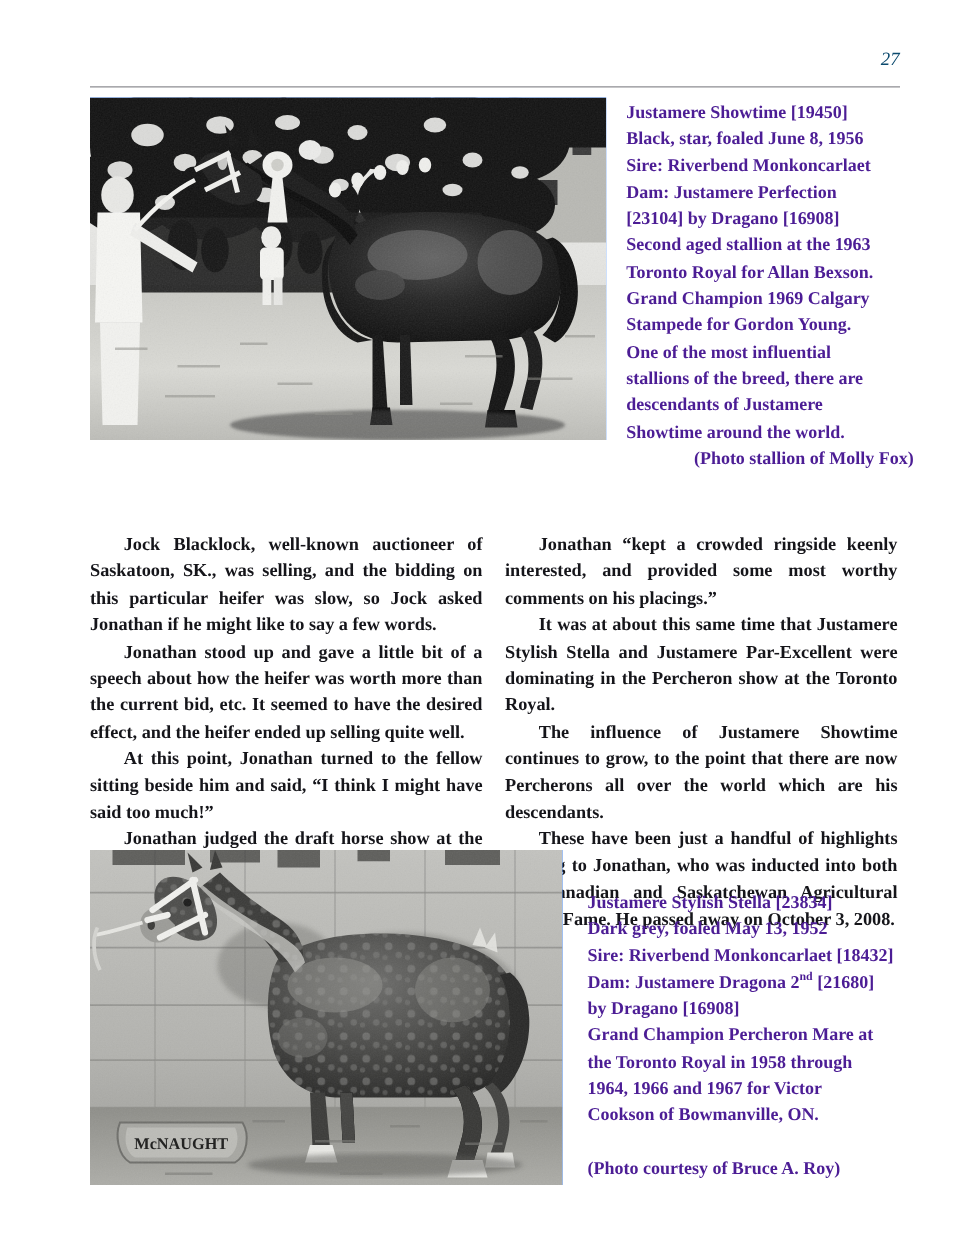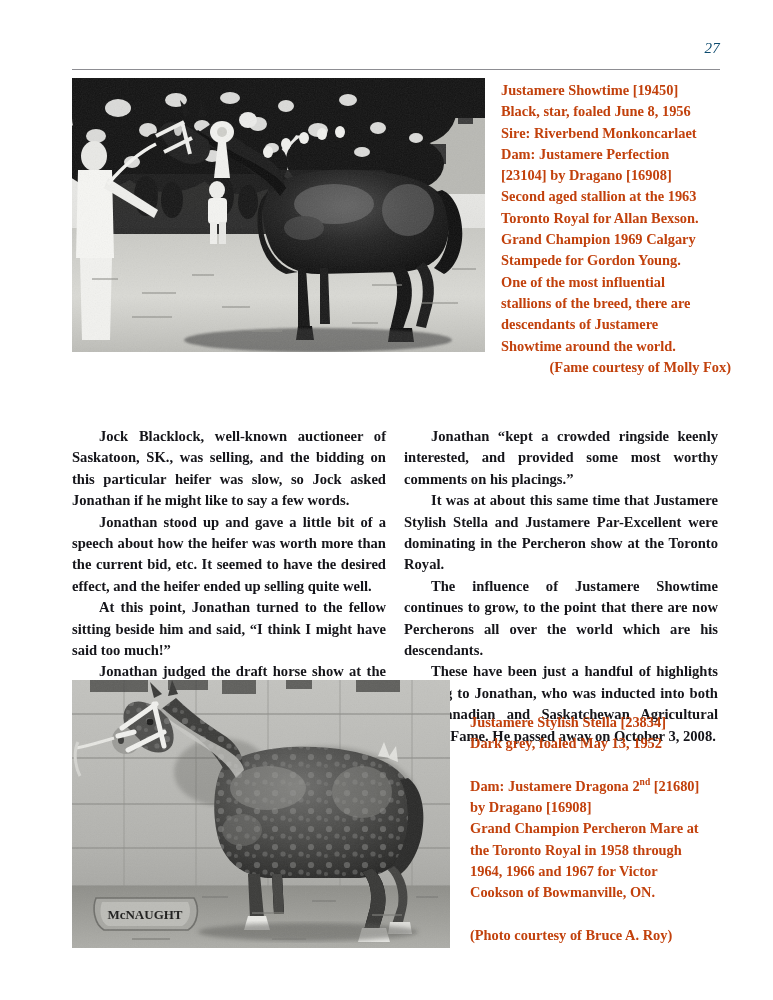--- a/index.html
+++ b/index.html
@@ -54,21 +54,21 @@
     height: 268px;
   }
   .photo svg { display: block; width: 100%; height: 100%; }
 
   
   .caption {
     position: absolute;
     font-weight: bold;
     font-size: 14.4px;
     line-height: 21.3px;
-    color: #c2410c;
+    color: #4c1d95;
   }
   #caption-top {
     left: 501px;
     top: 80px;
     width: 232px;
   }
   #caption-bottom {
     left: 470px;
     top: 712px;
     width: 265px;
@@ -320,21 +320,21 @@
   <span class="line">Dam: Justamere Perfection</span><br>
   <span class="line">[23104] by Dragano [16908]</span><br>
   <span class="line">Second aged stallion at the 1963</span><br>
   <span class="line">Toronto Royal for Allan Bexson.</span><br>
   <span class="line">Grand Champion 1969 Calgary</span><br>
   <span class="line">Stampede for Gordon Young.</span><br>
   <span class="line">One of the most influential</span><br>
   <span class="line">stallions of the breed, there are</span><br>
   <span class="line">descendants of Justamere</span><br>
   <span class="line">Showtime around the world.</span>
-  <span class="credit">(Fame courtesy of Molly Fox)</span>
+  <span class="credit">(Photo stallion of Molly Fox)</span>
 </div>
 
 <div class="columns">
   <div class="col col-left">
     <p>Jock Blacklock, well-known auctioneer of Saskatoon, SK., was selling, and the bidding on this particular heifer was slow, so Jock asked Jonathan if he might like to say a few words.</p>
     <p>Jonathan stood up and gave a little bit of a speech about how the heifer was worth more than the current bid, etc. It seemed to have the desired effect, and the heifer ended up selling quite well.</p>
     <p>At this point, Jonathan turned to the fellow sitting beside him and said, “I think I might have said too much!”</p>
     <p><span>Jonathan judged the draft horse show at the Calgary Stampede in 1966, and gave reasons for his placings over the microphone. Reporting in the </span><i>Draft Horse Journal</i><span>, Bruce Roy wrote that</span></p>
   </div>
   <div class="col col-right">
@@ -500,21 +500,21 @@
       <rect x="60" y="258" width="38" height="2"></rect>
       <rect x="200" y="258" width="34" height="2"></rect>
     </g>
     <rect x="0" y="0" width="378" height="268" filter="url(#grainBot)" opacity="0.45"></rect>
   </svg>
 </div>
 
 <div class="caption" id="caption-bottom">
   <span class="line">Justamere Stylish Stella [23834]</span><br>
   <span class="line">Dark grey, foaled May 13, 1952</span><br>
-  <br>
+  <span class="line">Sire: Riverbend Monkoncarlaet [18432]</span><br>
   <span class="line"><span>Dam: Justamere Dragona 2</span><sup>nd</sup><span> [21680]</span></span><br>
   <span class="line">by Dragano [16908]</span><br>
   <span class="line">Grand Champion Percheron Mare at</span><br>
   <span class="line">the Toronto Royal in 1958 through</span><br>
   <span class="line">1964, 1966 and 1967 for Victor</span><br>
   <span class="line">Cookson of Bowmanville, ON.</span>
   <span class="credit">(Photo courtesy of Bruce A. Roy)</span>
 </div>
 
 </body></html>

